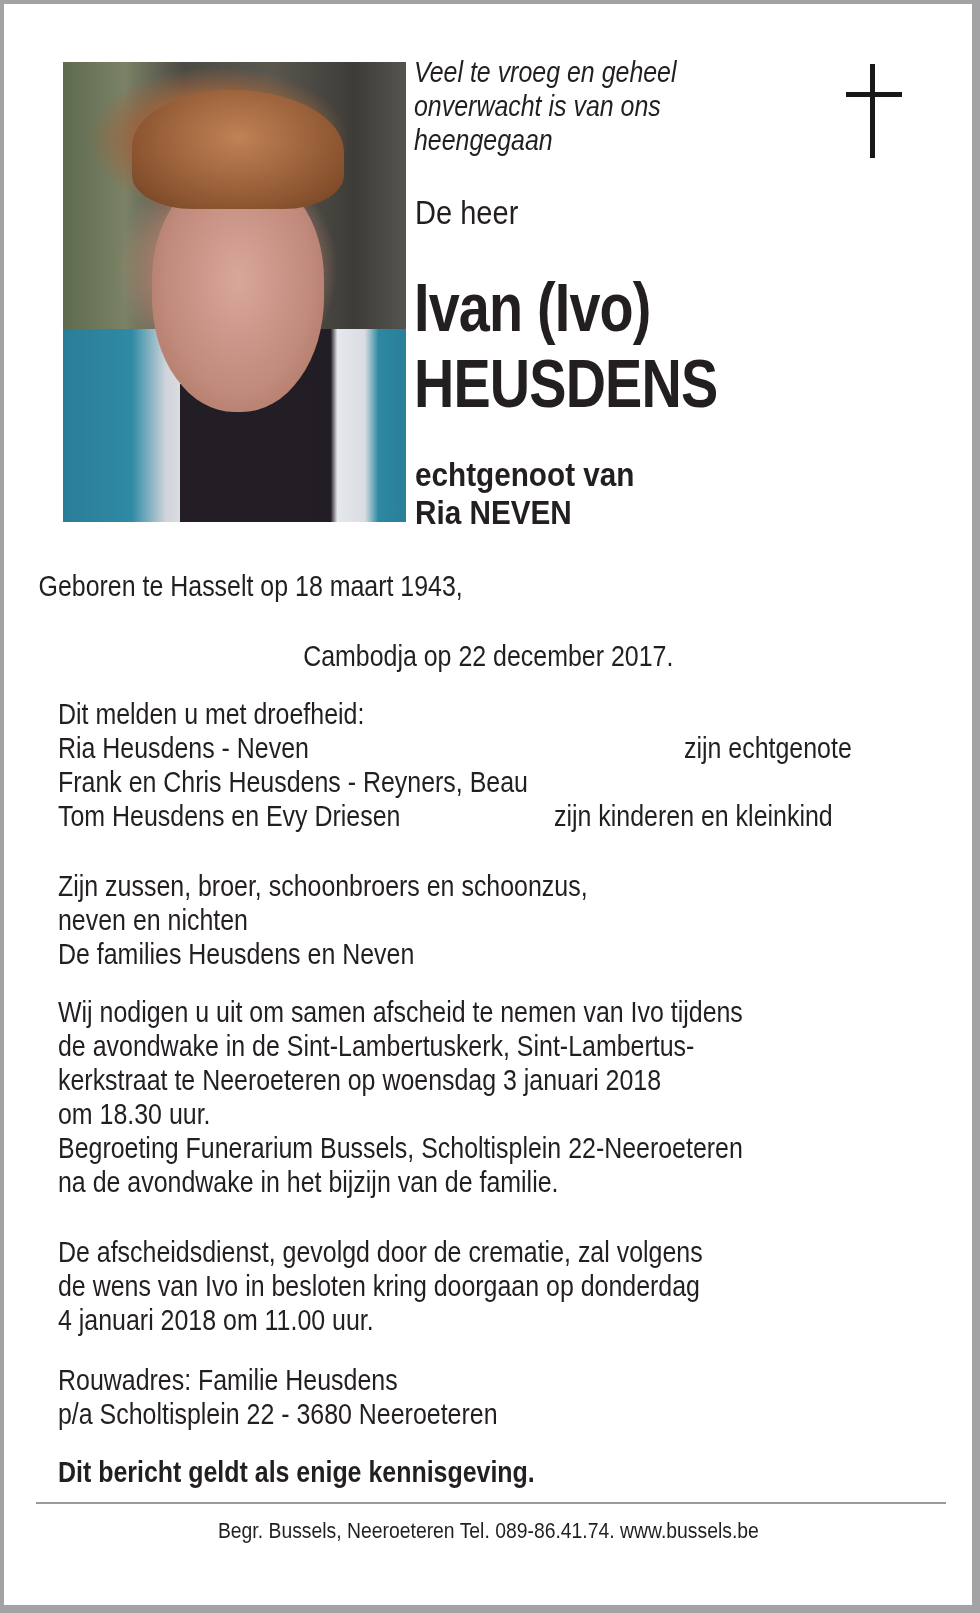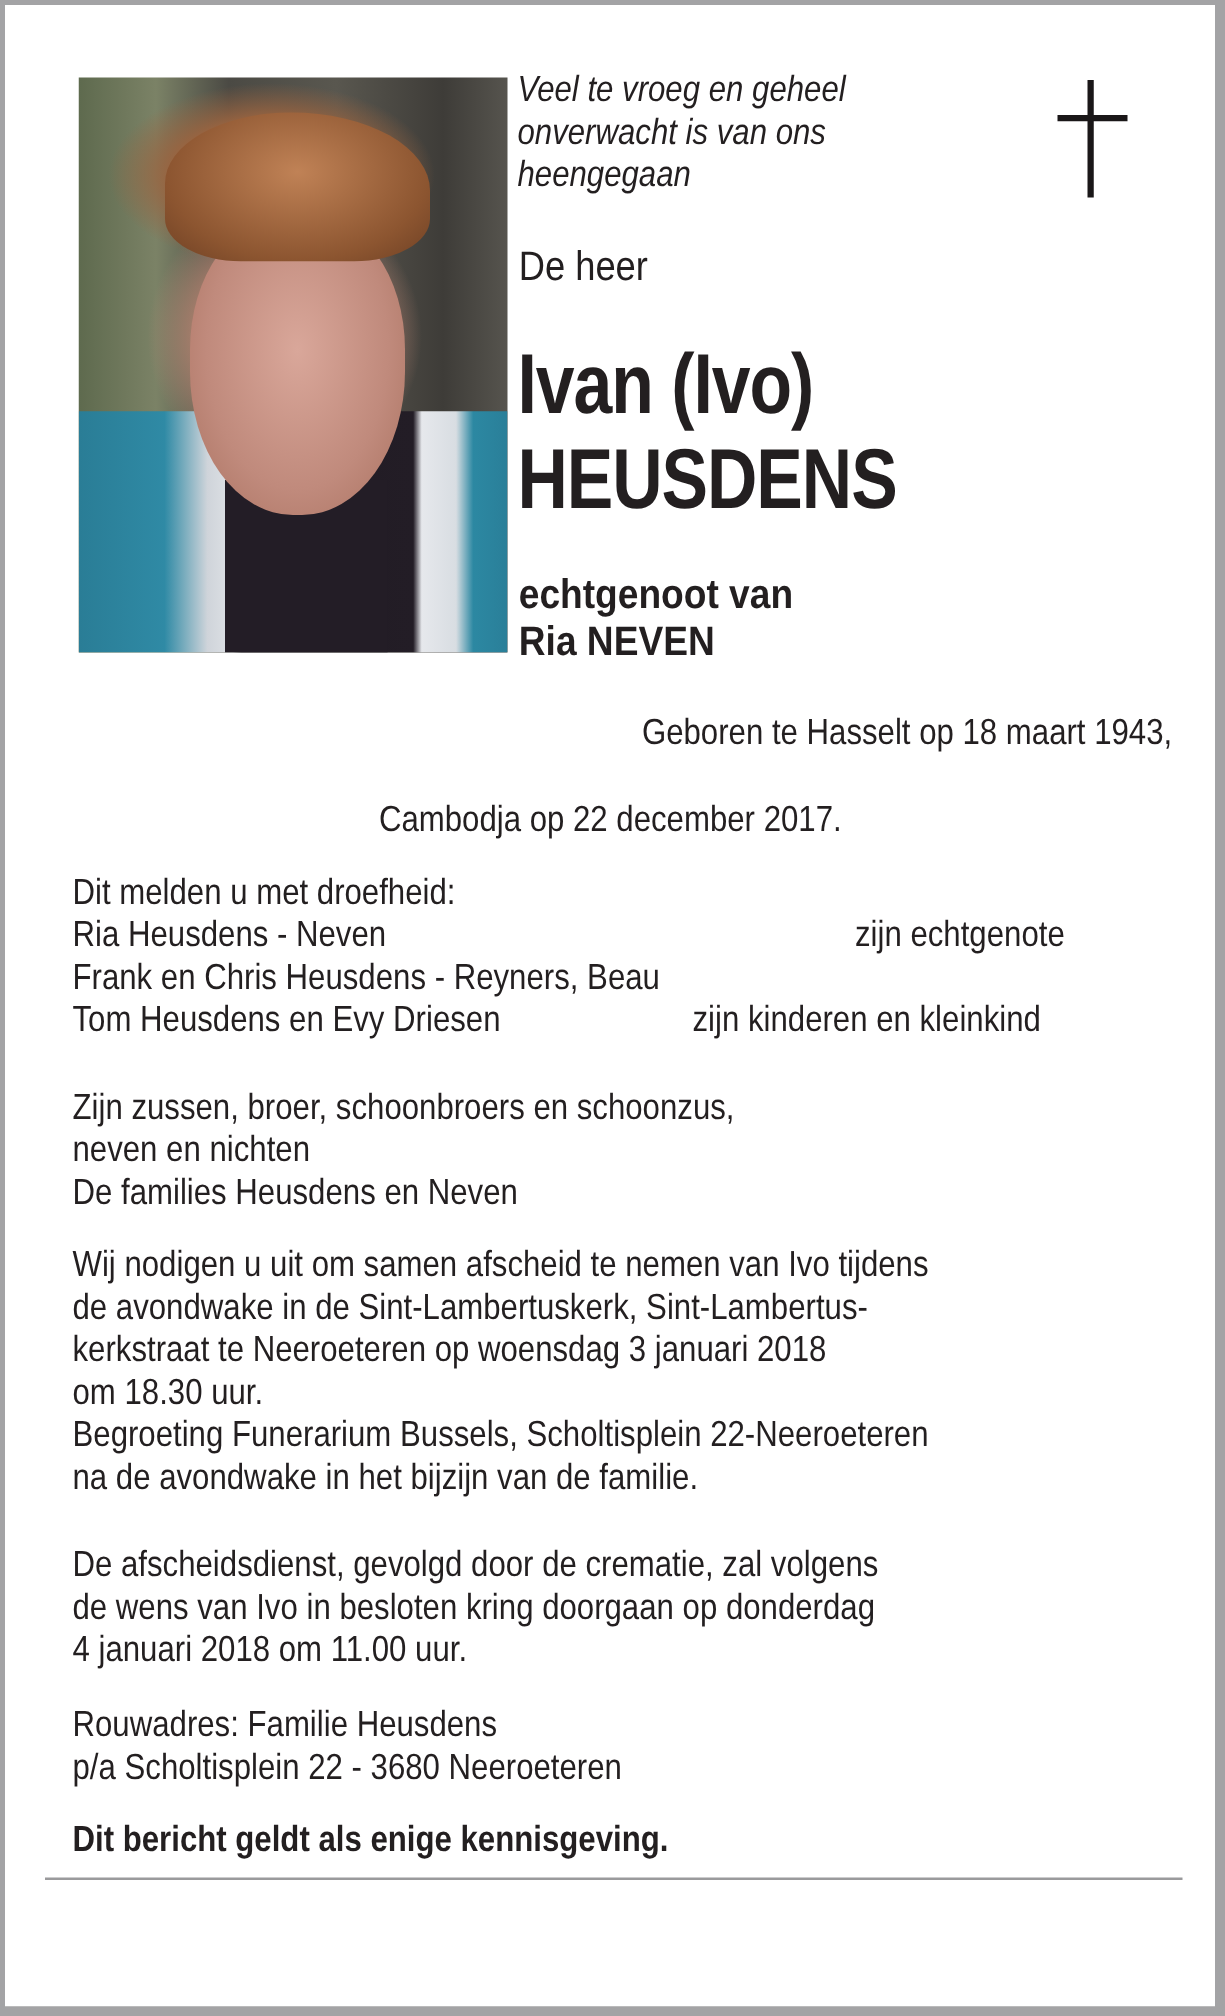--- a/index.html
+++ b/index.html
@@ -59,21 +59,21 @@
   <div class="line it sub cond" style="left:410px;top:120px;">heengegaan</div>
 
   <div class="line body" style="left:411px;top:190px;font-size:33px;transform:scaleX(0.88);">De heer</div>
 
   <div class="line big condb" style="left:410px;top:264px;">Ivan (Ivo)</div>
   <div class="line big condb" style="left:410px;top:340px;">HEUSDENS</div>
 
   <div class="line med" style="left:411px;top:452px;transform:scaleX(0.9);font-weight:600;">echtgenoot van</div>
   <div class="line med" style="left:411px;top:490px;transform:scaleX(0.9);font-weight:600;">Ria NEVEN</div>
 
-  <div class="line body" style="left:0;width:968px;top:566px;text-align:right;"><span style="display:inline-block;transform:scaleX(0.86);">Geboren te Hasselt op 18 maart 1943,</span></div>
+  <div class="line body" style="left:0;width:968px;top:566px;text-align:left;"><span style="display:inline-block;transform:scaleX(0.86);">Geboren te Hasselt op 18 maart 1943,</span></div>
   <div class="line body" style="left:0;width:968px;top:636px;text-align:center;"><span style="display:inline-block;transform:scaleX(0.86);">Cambodja op 22 december 2017.</span></div>
 
   <div class="line body cond" style="left:54px;top:694px;">Dit melden u met droefheid:</div>
   <div class="line body cond" style="left:54px;top:728px;">Ria Heusdens - Neven</div>
   <div class="line body cond" style="left:680px;top:728px;">zijn echtgenote</div>
   <div class="line body cond" style="left:54px;top:762px;">Frank en Chris Heusdens - Reyners, Beau</div>
   <div class="line body cond" style="left:54px;top:796px;">Tom Heusdens en Evy Driesen</div>
   <div class="line body cond" style="left:550px;top:796px;">zijn kinderen en kleinkind</div>
 
   <div class="line body cond" style="left:54px;top:866px;">Zijn zussen, broer, schoonbroers en schoonzus,</div>
@@ -91,13 +91,16 @@
   <div class="line body cond" style="left:54px;top:1266px;">de wens van Ivo in besloten kring doorgaan op donderdag</div>
   <div class="line body cond" style="left:54px;top:1300px;">4 januari 2018 om 11.00 uur.</div>
 
   <div class="line body cond" style="left:54px;top:1360px;">Rouwadres: Familie Heusdens</div>
   <div class="line body cond" style="left:54px;top:1394px;">p/a Scholtisplein 22 - 3680 Neeroeteren</div>
 
   <div class="line" style="left:54px;top:1452px;font-size:29px;font-weight:700;transform:scaleX(0.86);">Dit bericht geldt als enige kennisgeving.</div>
 
   <div class="rule" style="left:32px;top:1498px;"></div>
 
+  <div class="footer" style="top:1514px;">
+    <span>Begr. Bussels, Neeroeteren Tel. 089-86.41.74.   www.bussels.be</span>
+  </div>
 </div>
 
 </body></html>

